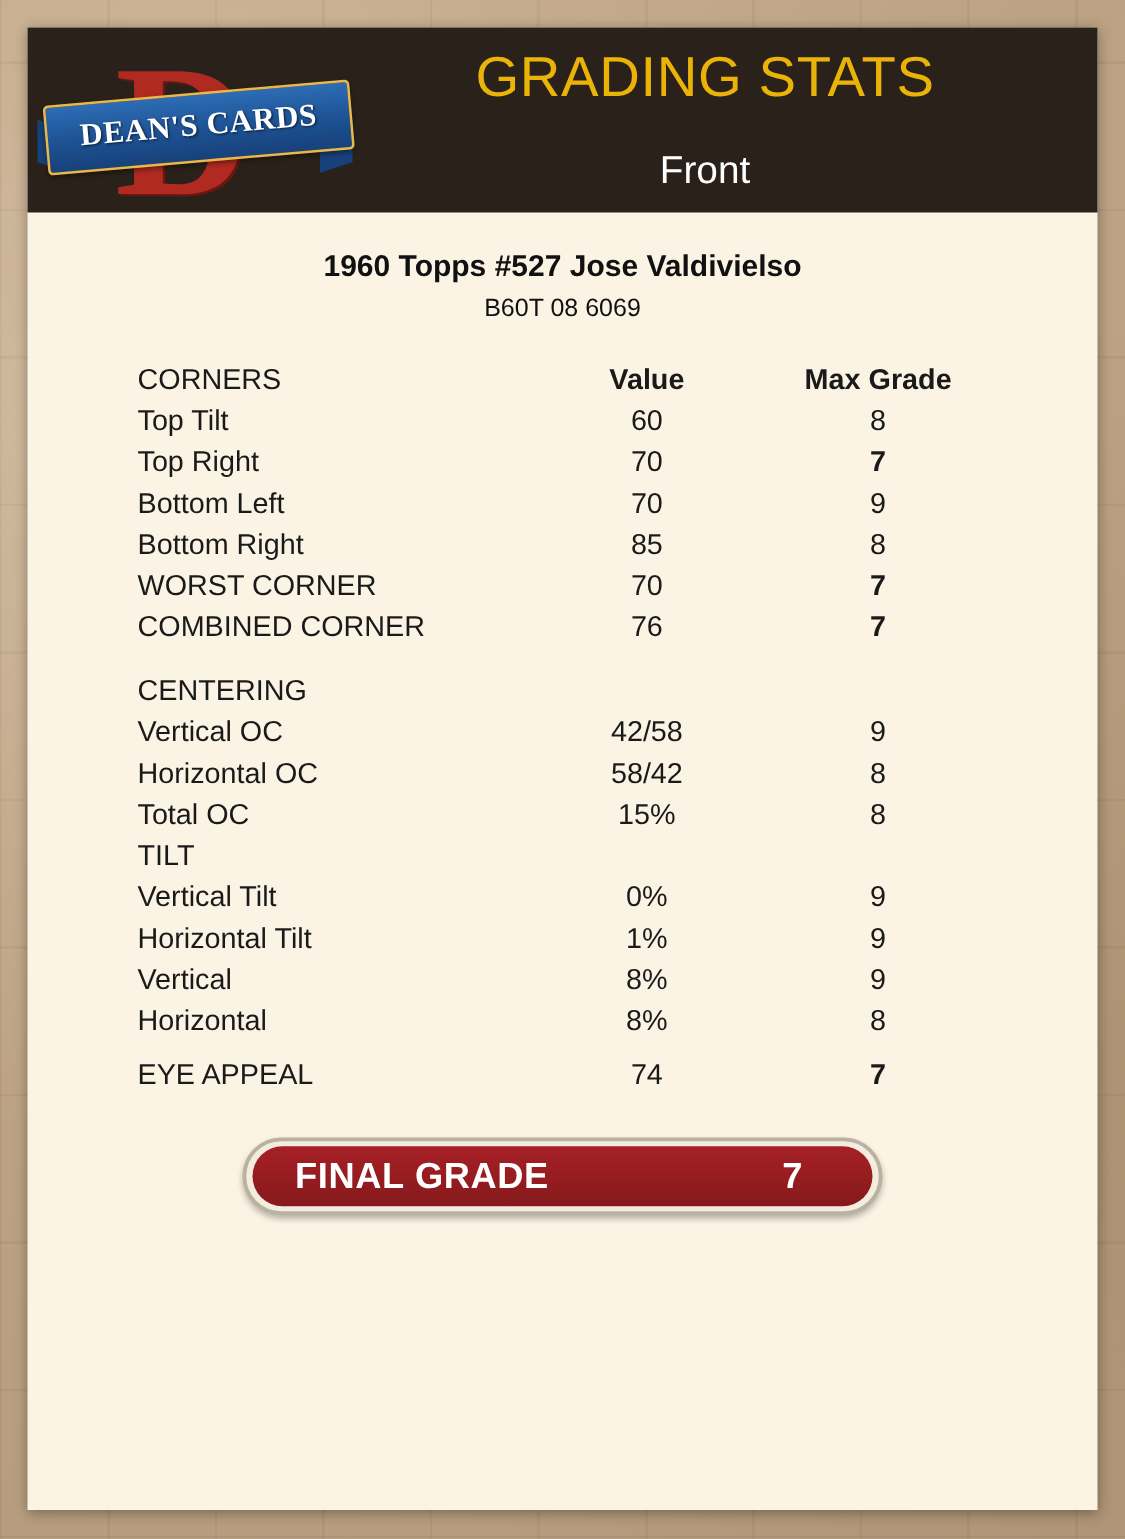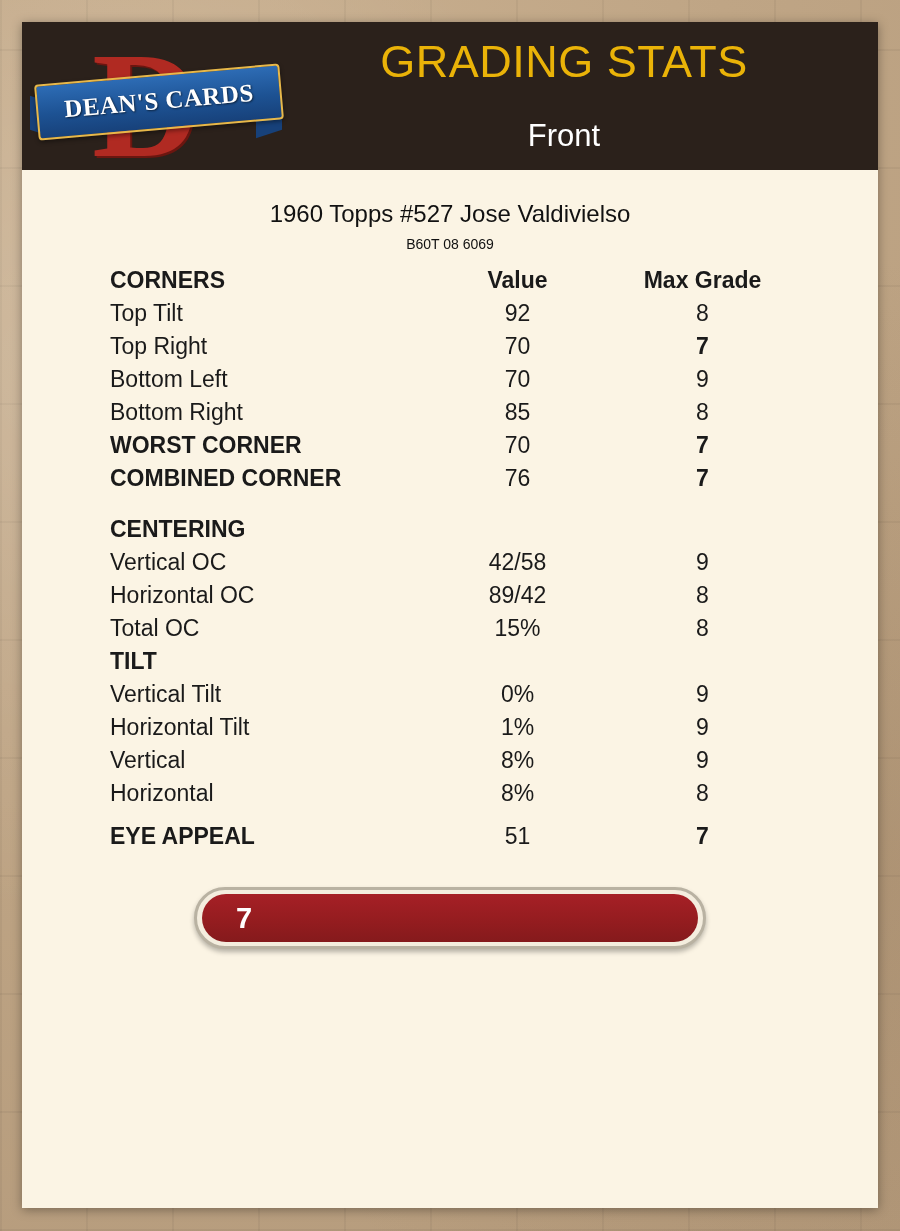--- a/index.html
+++ b/index.html
@@ -129,49 +129,49 @@
     margin-top: 28px;
   }
 
   
   .body {
     padding: 30px 0 0 0;
   }
   .card-name {
     text-align: center;
     font-size: 24px;
-    font-weight: normal;
+    font-weight: bold;
     color: #111111;
     margin-bottom: 8px;
   }
   .card-code {
     text-align: center;
-    font-size: 14px;
+    font-size: 20px;
     color: #111111;
-    margin-bottom: 12px;
+    margin-bottom: 28px;
   }
 
   table.stats {
     border-collapse: collapse;
     margin: 0 auto;
     width: 680px;
     table-layout: fixed;
   }
   table.stats td {
     font-size: 23px;
     color: #1a1a1a;
     padding: 3px 0;
     vertical-align: baseline;
   }
   .col-label  { width: 310px; }
   .col-value  { width: 195px; text-align: center; }
   .col-grade  { width: 175px; text-align: center; }
 
   td.head {
-    font-weight: bold;
+    font-weight: normal;
     font-size: 24px;
     margin-left: 42px;
   }
   td.head-col {
     font-weight: bold;
     font-size: 24px;
     text-align: center;
   }
   td.indent {
     padding-left: 48px;
@@ -258,21 +258,21 @@
         </colgroup>
         <tbody>
           <tr>
             <td class="head">CORNERS</td>
             <td class="head-col">Value</td>
             <td class="head-col">Max Grade</td>
           </tr>
 
           <tr>
             <td class="indent">Top Tilt</td>
-            <td class="col-value">92</td>
+            <td class="col-value">60</td>
             <td class="col-grade">8</td>
           </tr>
           <tr>
             <td class="indent">Top Right</td>
             <td class="col-value">70</td>
             <td class="col-grade grade-flag">7</td>
           </tr>
           <tr>
             <td class="indent">Bottom Left</td>
             <td class="col-value">70</td>
@@ -306,21 +306,21 @@
             <td></td>
               <td></td>
           </tr>
           <tr>
             <td class="indent">Vertical OC</td>
             <td class="col-value">42/58</td>
             <td class="col-grade">9</td>
           </tr>
           <tr>
             <td class="indent">Horizontal OC</td>
-            <td class="col-value">89/42</td>
+            <td class="col-value">58/42</td>
             <td class="col-grade">8</td>
           </tr>
           <tr>
             <td class="indent">Total OC</td>
             <td class="col-value">15%</td>
             <td class="col-grade">8</td>
           </tr>
 
           <tr>
             <td class="head">TILT</td>
@@ -351,28 +351,29 @@
 
 
           <tr class="spacer-sm">
               <td></td>
               <td></td>
               <td></td>
             </tr>
 
           <tr>
             <td class="head">EYE APPEAL</td>
-            <td class="col-value">51</td>
+            <td class="col-value">74</td>
             <td class="col-grade grade-flag">7</td>
           </tr>
         </tbody>
       </table>
 
       <div class="final-wrap">
         <div class="final-outer"></div>
         <div class="final-inner">
+          <span class="final-label">FINAL GRADE</span>
           <span class="final-value">7</span>
         </div>
       </div>
 
     </div>
   </div>
 </div>
 
 </body></html>

